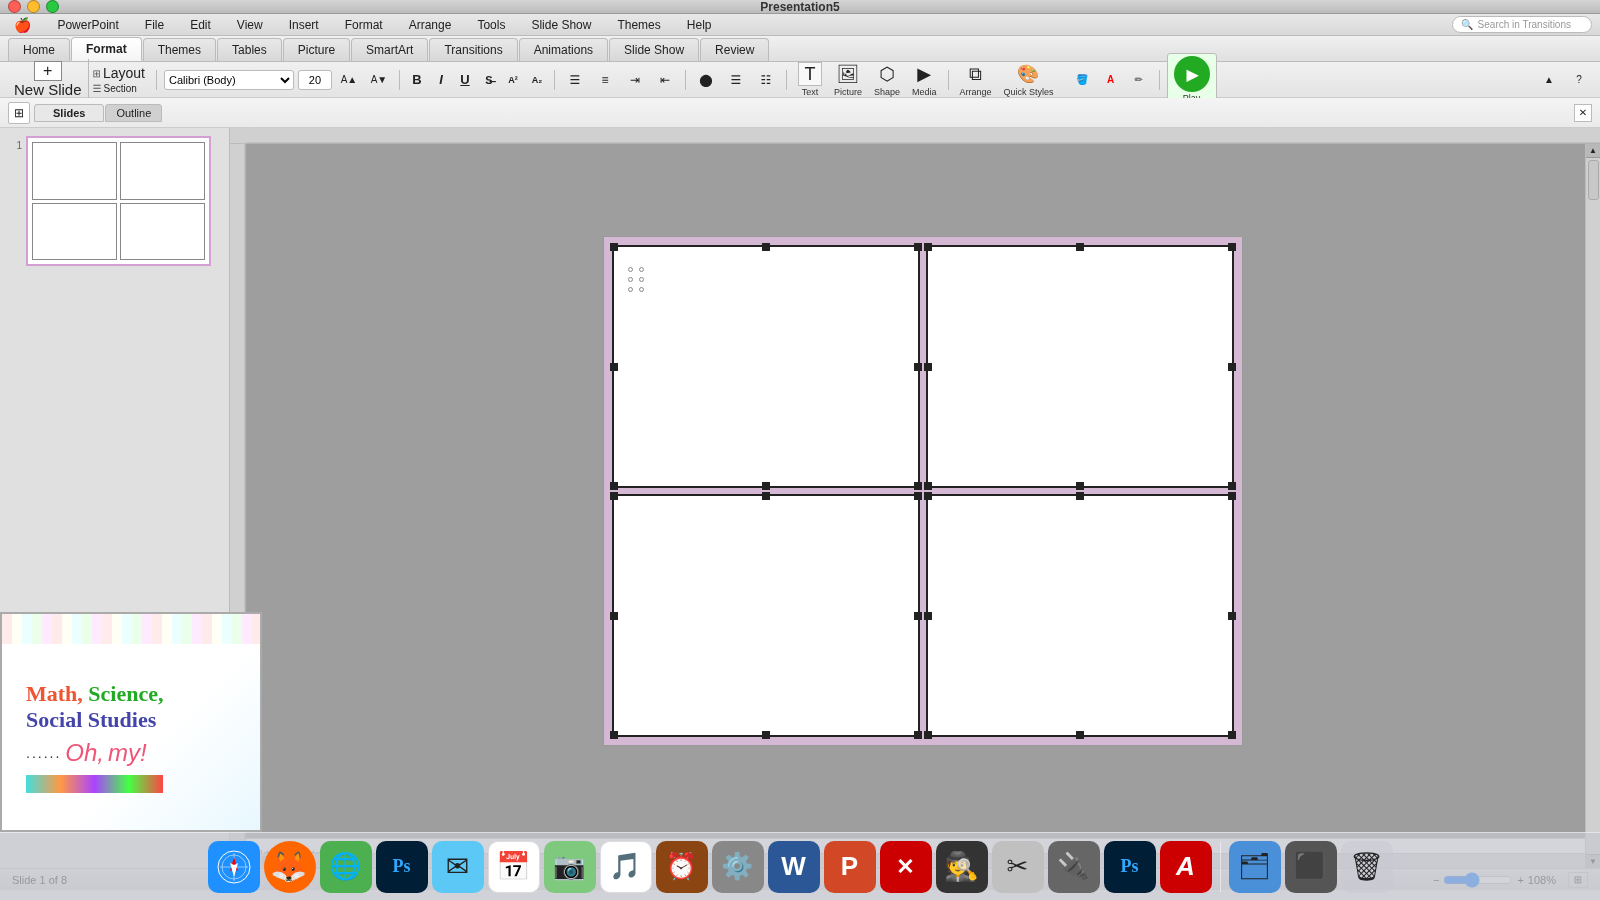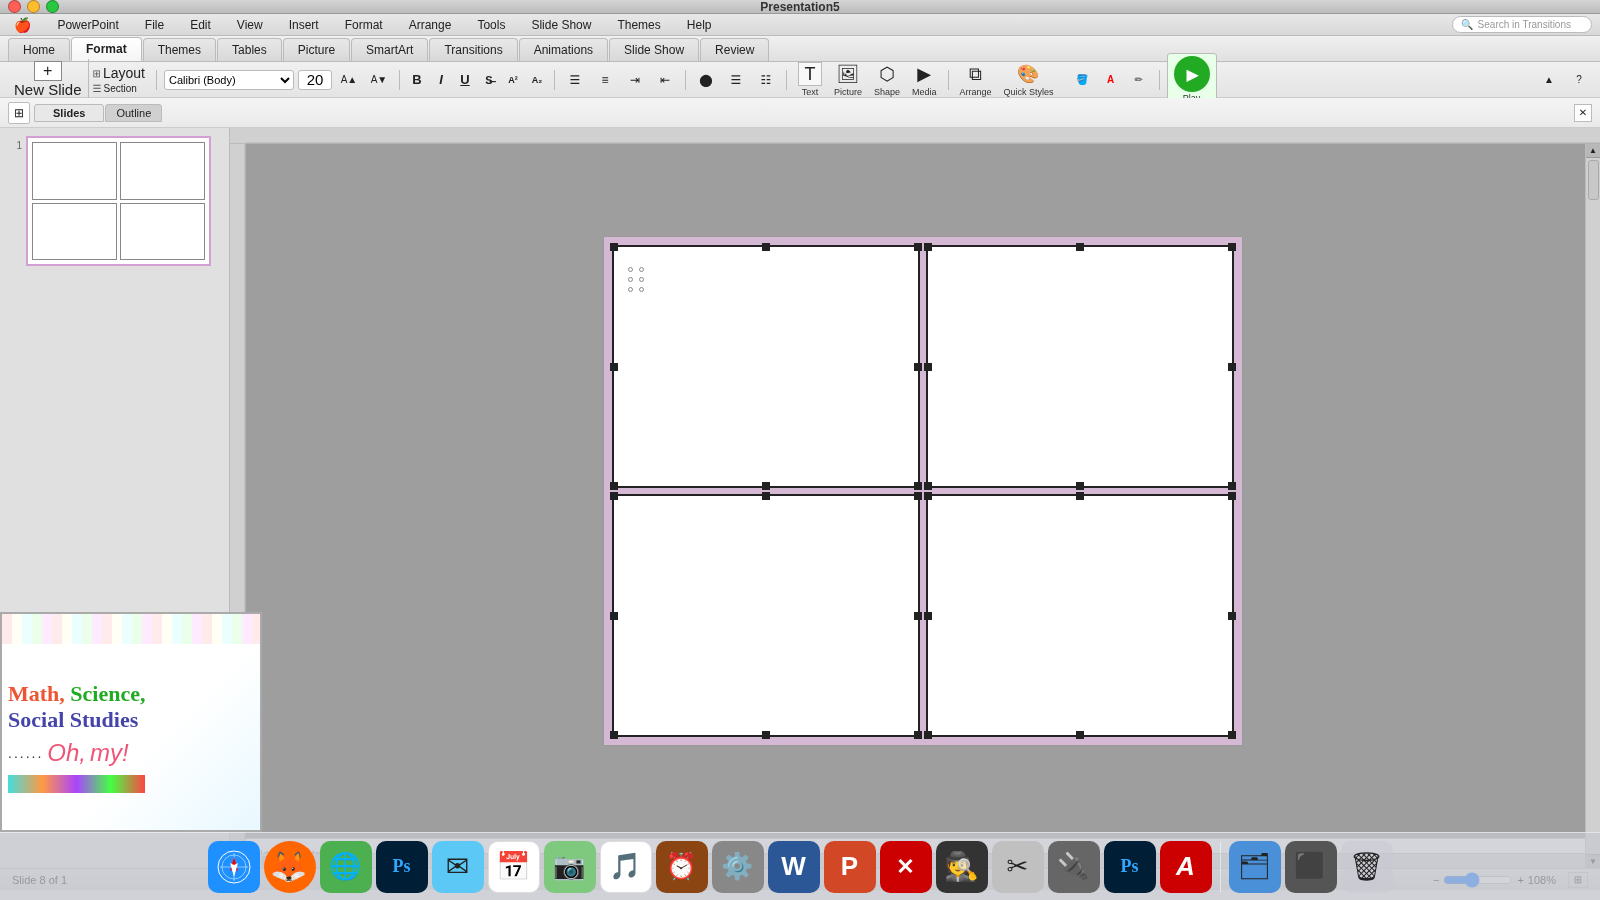--- a/index.html
+++ b/index.html
@@ -48,21 +48,21 @@
 
     
     #toolbar {
       height: 36px; background: linear-gradient(to bottom, #f0f0f0, #e4e4e4);
       display: flex; align-items: center; padding: 0 8px; gap: 4px;
       border-bottom: 1px solid #ccc;
     }
     .toolbar-btn { width: 26px; height: 26px; display: flex; align-items: center; justify-content: center; border: 1px solid transparent; border-radius: 3px; cursor: pointer; font-size: 13px; }
     .toolbar-sep { width: 1px; height: 20px; background: #bbb; margin: 0 3px; }
     .font-select { height: 20px; border: 1px solid #bbb; border-radius: 3px; font-size: 11px; background: white; width: 130px; }
-    .font-size-input { width: 34px; height: 20px; border: 1px solid #bbb; border-radius: 3px; text-align: center; font-size: 15px; background: white; }
+    .font-size-input { width: 34px; height: 20px; border: 1px solid #bbb; border-radius: 3px; text-align: center; font-size: 11px; background: white; }
 
     
     #main { display: flex; height: calc(900px - 22px - 22px - 26px - 68px - 22px); }
 
     
     #slide-panel {
       width: 230px; background: #e0e0e0; border-right: 1px solid #bbb;
       display: flex; flex-direction: column;
     }
     #slides-list { flex: 1; overflow-y: auto; padding: 8px; }
@@ -155,21 +155,21 @@
 
     
     #ad-overlay {
       position: absolute; bottom: 68px; left: 0; width: 262px; height: 220px;
       background: white; border: 2px solid #aaa; overflow: hidden; z-index: 10;
     }
     #ad-overlay .ad-bg {
       width: 100%; height: 100%;
       background: linear-gradient(135deg, #fff 60%, #e8f8ff 100%);
       display: flex; flex-direction: column; align-items: flex-start; justify-content: center;
-      padding: 6px;
+      padding: 24px;
     }
     #ad-overlay .ad-title {
       font-size: 22px; font-weight: bold; line-height: 1.2;
       font-family: 'Georgia', serif;
     }
     .math { color: #e53; } .science { color: #2a2; } .social { color: #44a; }
     .studies { color: #44a; }
     .oh { color: #e57; font-style: italic; font-size: 24px; }
     .my { color: #e57; font-style: italic; font-size: 24px; }
     .dots-line { color: #333; font-size: 14px; letter-spacing: 2px; }
@@ -442,21 +442,21 @@
       </div>
 
       <div id="notes-area">
         <span style="color:#888;font-size:11px;">Click </span>
         <span style="color:#888;font-size:11px;">to add notes</span>
       </div>
     </div>
   </div>
 
   <div id="statusbar">
-    <span style="margin-right:auto;">Slide 8 of 1</span>
+    <span style="margin-right:auto;">Slide 1 of 8</span>
     <div class="zoom-control">
       <span style="cursor:pointer;">−</span>
       <input type="range" class="zoom-slider" min="50" max="200" value="108" style="">
       <span style="cursor:pointer;">+</span>
       <span>108%</span>
     </div>
     <div style="width:20px;height:16px;border:1px solid #bbb;display:flex;align-items:center;justify-content:center;font-size:10px;cursor:pointer;">⊞</div>
   </div>
 </div>
 

